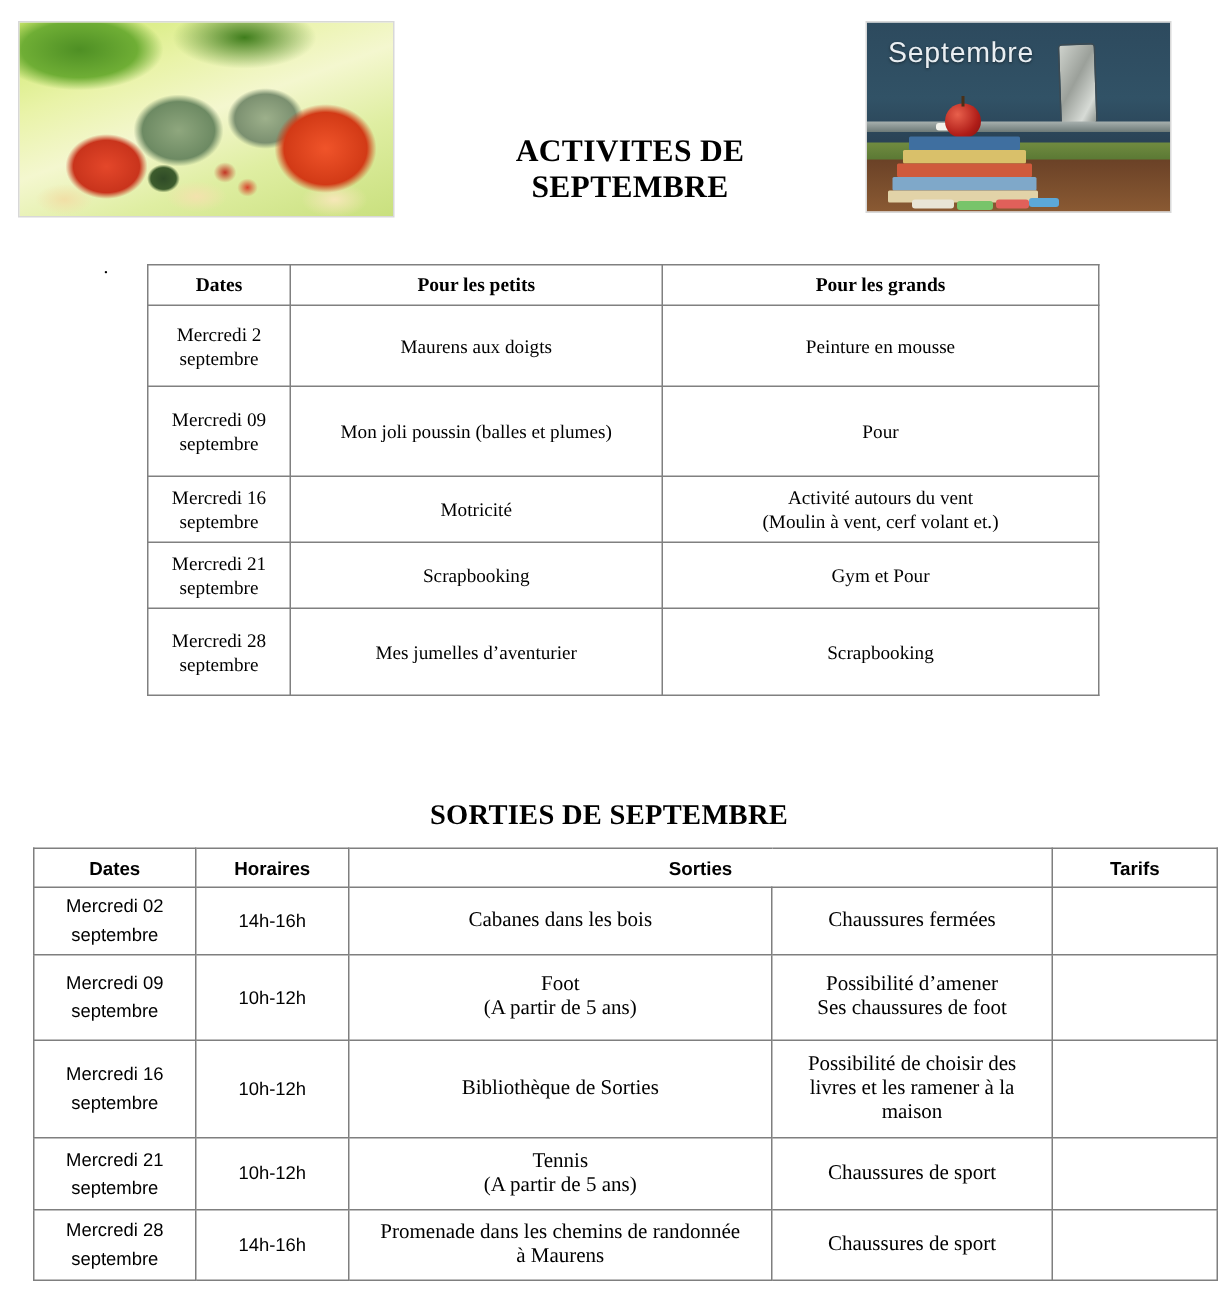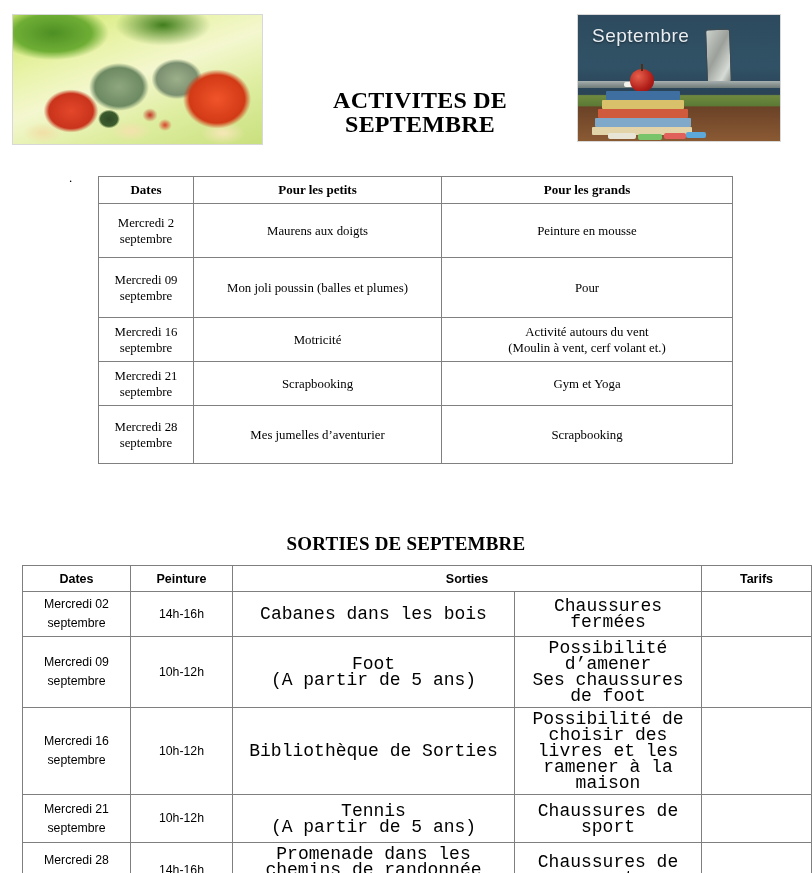--- a/index.html
+++ b/index.html
@@ -127,21 +127,21 @@
 
   
   .main-title {
     position: absolute;
     left: 300px;
     top: 88px;
     width: 240px;
     text-align: center;
     font-family: "Liberation Serif", "DejaVu Serif", serif;
     font-weight: bold;
-    font-size: 24px;
+    font-size: 21px;
     line-height: 24px;
     letter-spacing: 0.2px;
   }
 
   
   .stray-dot {
     position: absolute;
     left: 69px;
     top: 170px;
     font-size: 13px;
@@ -196,22 +196,22 @@
     top: 565px;
     width: 789px;
     border-collapse: collapse;
     table-layout: fixed;
   }
   .table-sorties td, .table-sorties th {
     border: 1px solid #7f7f7f;
     text-align: center;
     vertical-align: middle;
     padding: 3px 4px;
-    font-family: Liberation Mono, monospace;
-    font-size: 18px;
+    font-family: Liberation Serif, serif;
+    font-size: 14px;
     line-height: 16px;
   }
   .table-sorties th {
     font-family: "Liberation Sans", sans-serif;
     font-weight: bold;
     font-size: 12.5px;
     height: 21px;
     padding: 2px 4px;
   }
   .table-sorties td.sans {
@@ -282,21 +282,21 @@
       <td>Pour</td>
     </tr>
     <tr style="height:44px;">
       <td>Mercredi 16<br>septembre</td>
       <td>Motricité</td>
       <td>Activité autours du vent<br>(Moulin à vent, cerf volant et.)</td>
     </tr>
     <tr style="height:44px;">
       <td>Mercredi 21<br>septembre</td>
       <td>Scrapbooking</td>
-      <td>Gym et Yoga</td>
+      <td>Gym et Pour</td>
     </tr>
     <tr style="height:58px;">
       <td>Mercredi 28<br>septembre</td>
       <td>Mes jumelles d’aventurier</td>
       <td>Scrapbooking</td>
     </tr>
   </tbody>
 </table>
 
 <div class="sorties-title">SORTIES DE SEPTEMBRE</div>
@@ -305,21 +305,21 @@
   <colgroup>
     <col class="ts-c1">
       <col class="ts-c2">
       <col class="ts-c3">
       <col class="ts-c4">
       <col class="ts-c5">
   </colgroup>
   <thead>
     <tr>
       <th>Dates</th>
-      <th>Peinture</th>
+      <th>Horaires</th>
       <th colspan="2">Sorties</th>
       <th>Tarifs</th>
     </tr>
   </thead>
   <tbody>
     <tr style="height:45px;">
       <td class="sans">Mercredi 02<br>septembre</td>
       <td class="sans">14h-16h</td>
       <td>Cabanes dans les bois</td>
       <td>Chaussures fermées</td>

